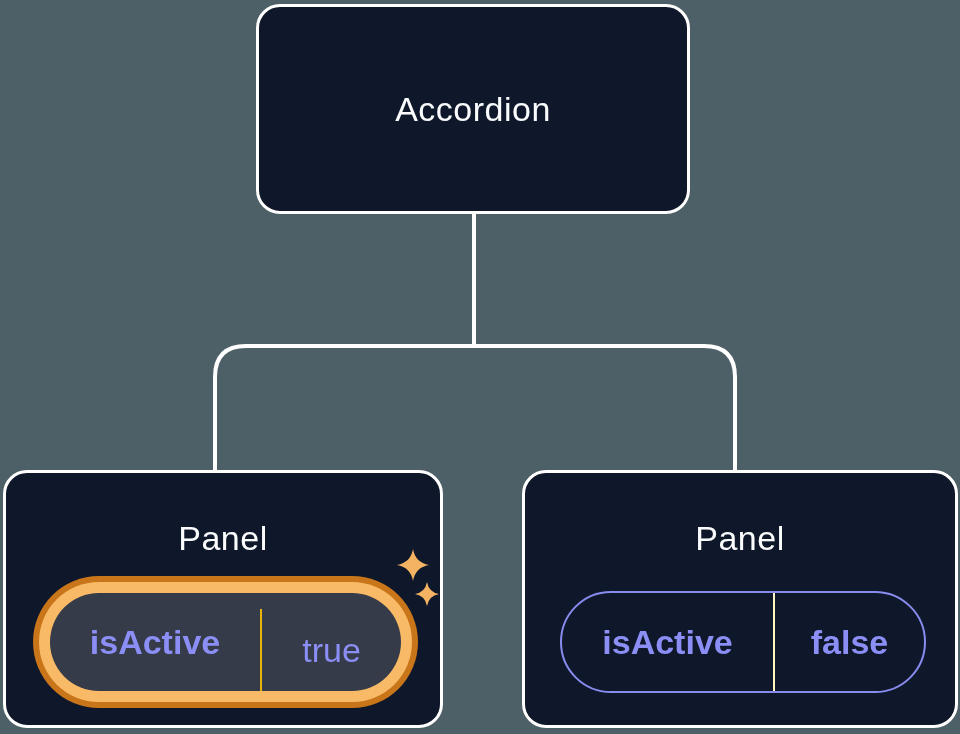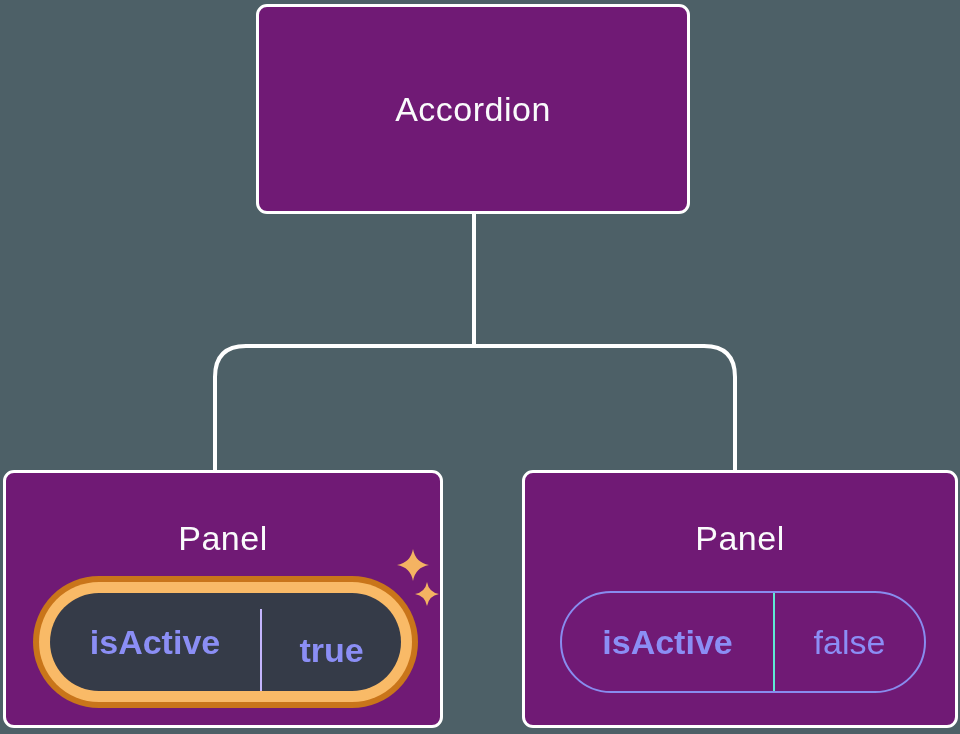--- a/index.html
+++ b/index.html
@@ -15,23 +15,23 @@
     font-family: "Liberation Sans", sans-serif;
     overflow: hidden;
   }
   .connectors {
     position: absolute;
     left: 0;
     top: 0;
   }
   .box {
     position: absolute;
-    background: #701a75;
+    background: #0f172a;
     border: 3px solid #FFFFFF;
-    border-radius: 11px;
+    border-radius: 24px;
     box-sizing: border-box;
     color: #FAFBFC;
   }
   .box.root {
     left: 256px;
     top: 4px;
     width: 434px;
     height: 210px;
     display: flex;
     align-items: center;
@@ -110,29 +110,29 @@
     display: flex;
     align-items: center;
     justify-content: center;
     font-size: 34px;
     color: #8B8EF5;
     font-weight: bold;
   }
   .gold-body .cell-name { width: 210px; }
   .gold-body .cell-value {
     flex: 1;
-    border-left: 2px solid #c4b5fd;
-    font-weight: 700;
+    border-left: 2px solid #eab308;
+    font-weight: 400;
     margin-top: 16px;
   }
   .purple-pill .cell-name { width: 211px; }
   .purple-pill .cell-value {
     flex: 1;
-    border-left: 2px solid #5eead4;
-    font-weight: 400;
+    border-left: 2px solid #fef9c3;
+    font-weight: 700;
   }
   .sparkles {
     position: absolute;
     left: 387px;
     top: 73px;
   }
 </style>
 </head>
 <body>
 

